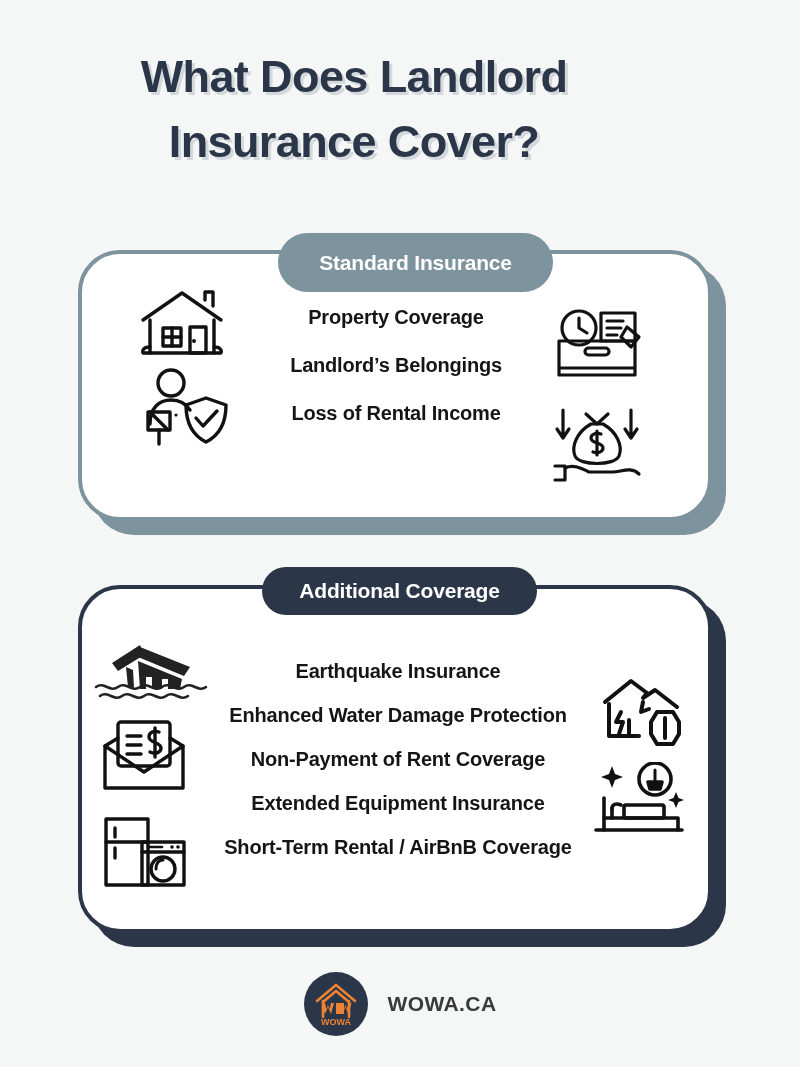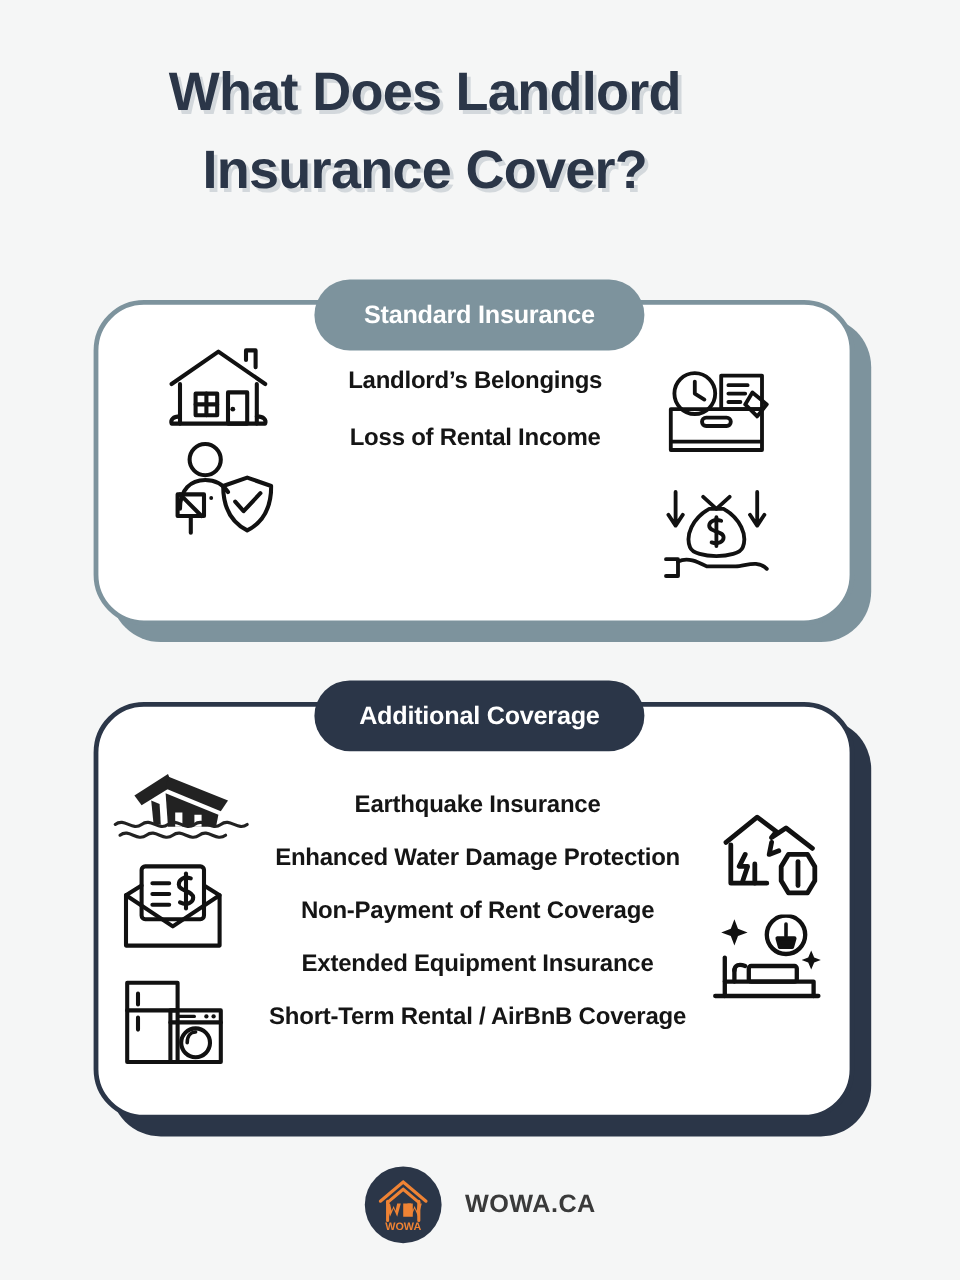--- a/index.html
+++ b/index.html
@@ -62,27 +62,27 @@
     color: #FFFFFF;
     font-size: 21px;
     font-weight: bold;
     display: flex;
     align-items: center;
     justify-content: center;
     letter-spacing: -0.2px;
     z-index: 5;
   }
   #pill1 {
-    left: 262px; top: 233px;
+    left: 278px; top: 233px;
     width: 275px; height: 59px;
     background: #7D939D;
   }
   #pill2 {
     left: 262px; top: 567px;
-    width: 275px; height: 59px;
+    width: 275px; height: 48px;
     background: #2B3648;
   }
 
   
   .item-list {
     position: absolute;
     text-align: center;
     z-index: 3;
   }
   .item {
@@ -148,20 +148,21 @@
 </div>
 
 <div class="card-block" id="card1-block">
   <div class="card-shadow" id="card1-shadow"></div>
   <div class="card" id="card1"></div>
 </div>
 
 <div class="pill" id="pill1">Standard Insurance</div>
 
 <div class="item-list" id="list1">
+  <div class="item">Property Coverage</div>
   <div class="item">Landlord’s Belongings</div>
   <div class="item">Loss of Rental Income</div>
 </div>
 
 <div class="icon" id="icon-house">
   <svg width="88" height="76" viewBox="0 0 88 76" fill="none" stroke="#111" stroke-width="3.4" stroke-linejoin="round" stroke-linecap="round">
     <path d="M5 33 L44 6 L83 33"></path>
     <path d="M12 33 L12 66 L76 66 L76 33"></path>
     <path d="M67 13 L67 5 L75 5 L75 19"></path>
     <rect x="25" y="41" width="18" height="18"></rect>

